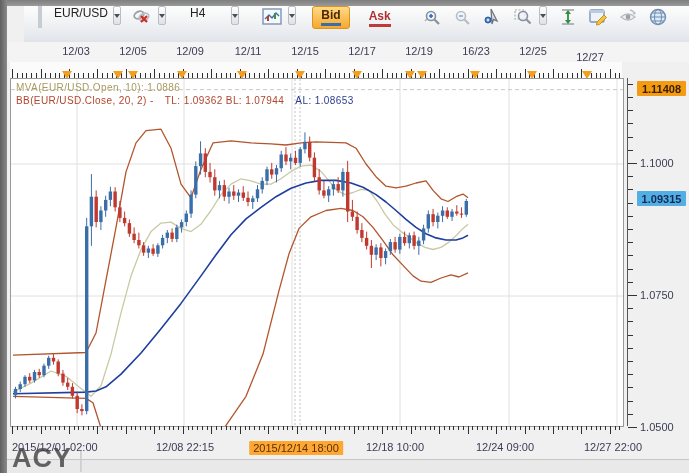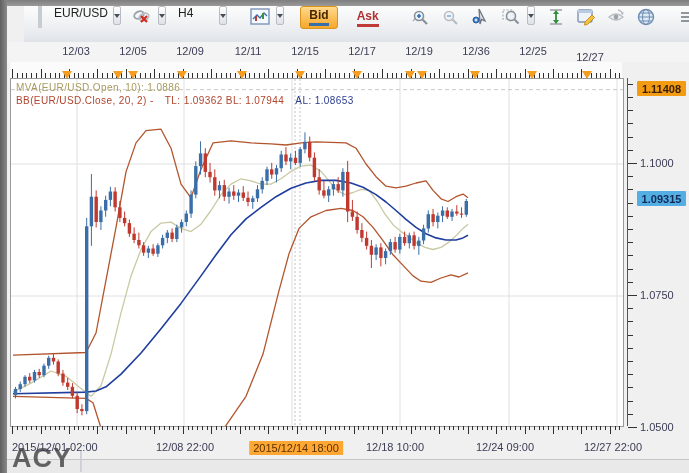--- a/index.html
+++ b/index.html
@@ -75,21 +75,21 @@
   <span class="tb-icon">
     <svg width="20" height="18" viewBox="0 0 20 18">
       <ellipse cx="7" cy="7" rx="5" ry="3.4" fill="none" stroke="#9aa0a8" stroke-width="1.8" transform="rotate(-25 7 7)"></ellipse>
       <ellipse cx="12" cy="9" rx="5" ry="3.4" fill="none" stroke="#b9bfc6" stroke-width="1.8" transform="rotate(-25 12 9)"></ellipse>
       <path d="M9 8 L15 14 M15 8 L9 14" stroke="#d12b1f" stroke-width="2.2" fill="none"></path>
     </svg>
   </span>
   <span class="drop-btn">
       <span class="caret"></span>
     </span>
-  <span class="combo-label" style="margin-left:2px">H4</span>
+  <span class="combo-label" style="margin-left:14px">H4</span>
   <span class="drop-btn" style="margin-left:22px">
       <span class="caret"></span>
     </span>
   <span class="sep"></span>
   <span class="tb-icon">
     <svg width="20" height="18" viewBox="0 0 20 18">
       <rect x="1" y="1" width="18" height="15" fill="#f4f8ff" stroke="#7d93b5" stroke-width="1.4"></rect>
       <path d="M3 11 L7 7 L10 10 L14 5 L17 8" fill="none" stroke="#3a6ea8" stroke-width="1.4"></path>
       <rect x="5" y="8" width="2" height="5" fill="#c0392f"></rect>
       <rect x="12" y="5" width="2" height="6" fill="#3d9140"></rect>
@@ -180,21 +180,21 @@
 </div>
 
 <div class="date-row" id="dateRow">
     <span class="date-label" style="left: 69px;">12/03</span>
     <span class="date-label" style="left: 126px;">12/05</span>
     <span class="date-label" style="left: 183px;">12/09</span>
     <span class="date-label" style="left: 241px;">12/11</span>
     <span class="date-label" style="left: 298px;">12/15</span>
     <span class="date-label" style="left: 355px;">12/17</span>
     <span class="date-label" style="left: 412px; text-align: center;">12/19</span>
-    <span class="date-label" style="left: 469px;">12/36</span>
+    <span class="date-label" style="left: 469px;">16/23</span>
     <span class="date-label" style="left: 526px;">12/25</span>
     <span class="date-label" style="left: 583px; margin-top: 6px;">12/27</span>
   </div>
 <div class="top-ruler" id="topRuler">
     <div class="tick" style="left: 2px; height: 9px;"></div>
     <div class="tick" style="left: 6.7px; height: 5px;"></div>
     <div class="tick" style="left: 11.5px; height: 5px;"></div>
     <div class="tick" style="left: 16.2px; height: 5px;"></div>
     <div class="tick" style="left: 21px; height: 5px;"></div>
     <div class="tick" style="left: 25.7px; height: 5px;"></div>
@@ -718,21 +718,21 @@
     <div class="btick" style="left: 580.9px; height: 4px;"></div>
     <div class="btick" style="left: 585.6px; height: 4px;"></div>
     <div class="btick" style="left: 590.4px; height: 4px;"></div>
     <div class="btick" style="left: 595.1px; height: 4px;"></div>
     <div class="btick" style="left: 599.9px; height: 8px;"></div>
     <div class="btick" style="left: 604.6px; height: 4px;"></div>
     <div class="btick" style="left: 609.4px; height: 4px;"></div>
   </div>
 <div id="bottomLabels">
     <div class="bdate" style="left: 12px;">2015/12/01 02:00</div>
-    <div class="bdate" style="left: 185px; transform: translateX(-50%);">12/08 22:00</div>
+    <div class="bdate" style="left: 185px; transform: translateX(-50%);">12/08 22:15</div>
     <div class="bdate hl" style="left: 296px; transform: translateX(-50%);">2015/12/14 18:00</div>
     <div class="bdate" style="left: 395px; transform: translateX(-50%);">12/18 10:00</div>
     <div class="bdate" style="left: 505px; transform: translateX(-50%);">12/24 09:00</div>
     <div class="bdate" style="left: 613px; transform: translateX(-50%);">12/27 22:00</div>
   </div>
 <div class="footer"></div>
 
 <div class="watermark">
   <span class="wm-brand">ACY</span>
   <span class="wm-sep">|</span>

